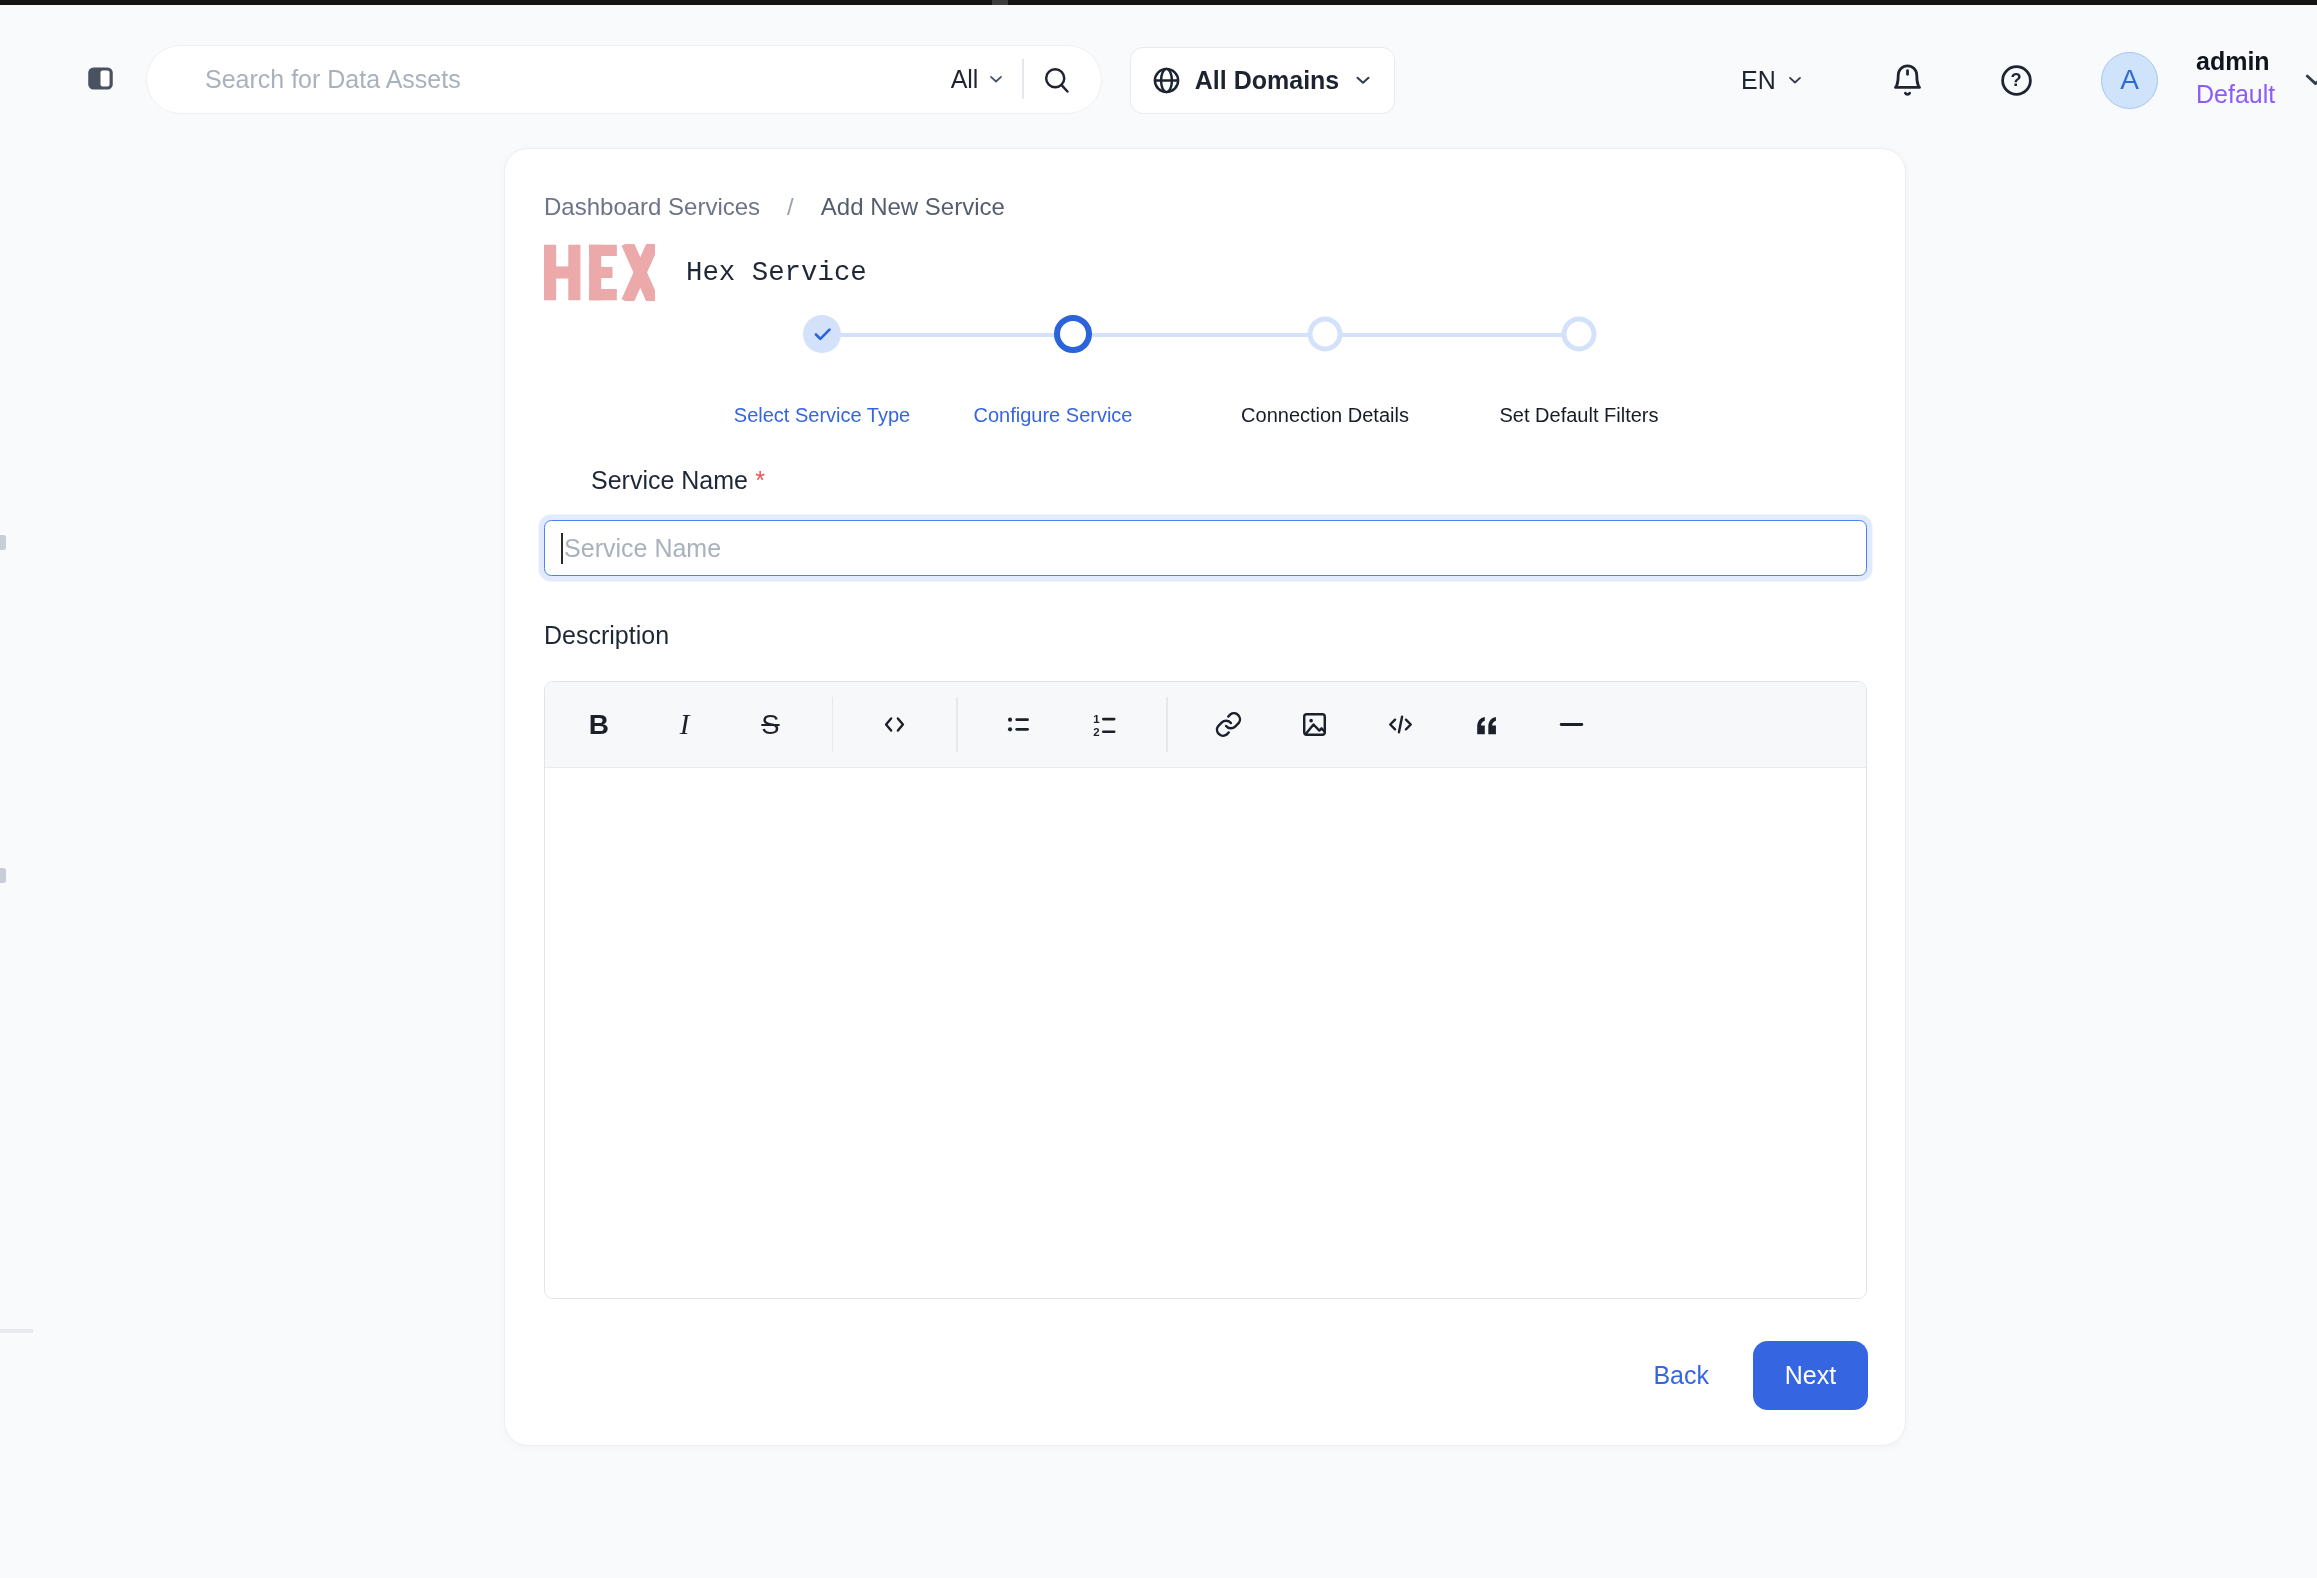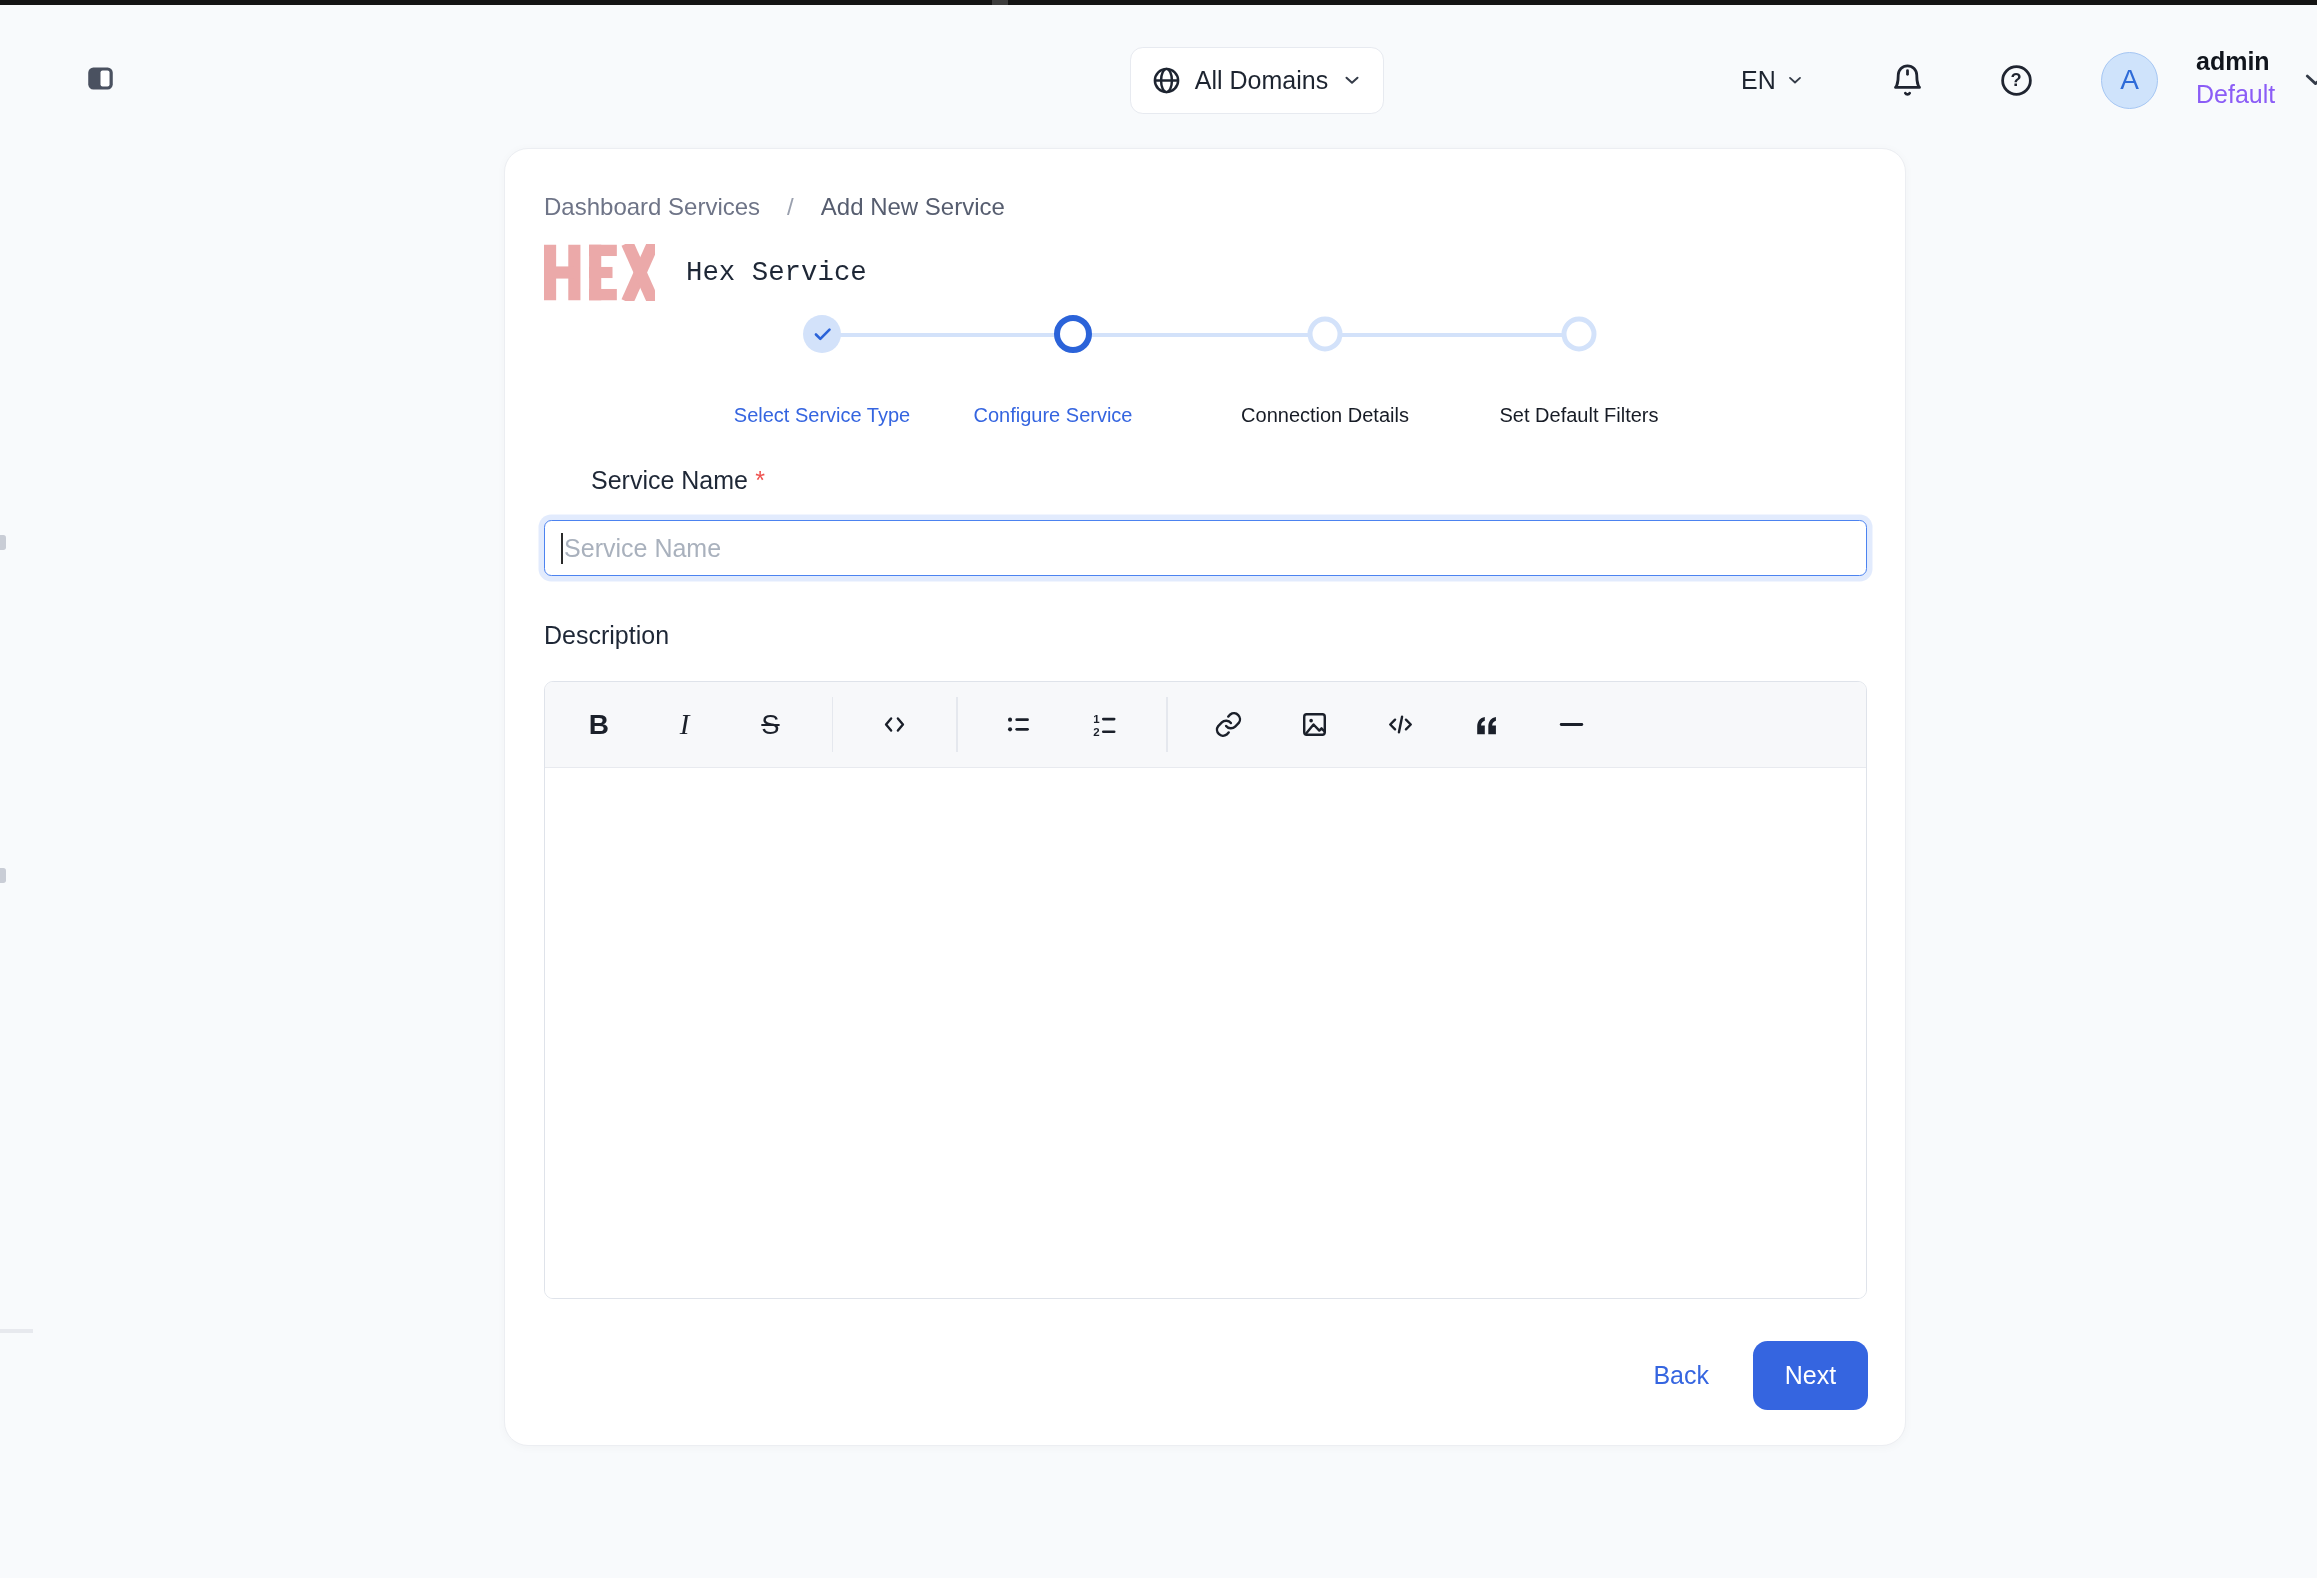--- a/index.html
+++ b/index.html
@@ -31,21 +31,21 @@
   }
   .searchbar input::placeholder { color:#a9b1bd; }
   .search-filter { display:flex; align-items:center; gap:7.3px; color:#1f2430; cursor:pointer; padding:0 12.8px 0 5.5px; background:none; border:none; font:inherit; }
   .search-divider { width:1.8px; height:40px; background:#e4e8ee; margin:0 11px 0 3.7px; }
   .search-submit { background:none; border:none; cursor:pointer; padding:5.5px; display:flex; }
 
   .pill-btn {
     position:absolute; left:1130px; top:42px; height:67px;
     background:#fff; border:1.4px solid #e7eaf0; border-radius:12.8px;
     display:flex; align-items:center; gap:12.8px; padding:12px 20px;
-    font:inherit; font-weight:normal; color:#1d2430; cursor:pointer;
+    font:inherit; font-weight:bold; color:#1d2430; cursor:pointer;
   }
   .lang-switch { position:absolute; left:1741px; top:42px; height:67px; display:flex; align-items:center; gap:9.1px; color:#1d2430; cursor:pointer; background:none; border:none; font:inherit; font-size:25px; }
   .icon-btn { position:absolute; top:42px; height:67px; display:flex; align-items:center; justify-content:center; background:none; border:none; cursor:pointer; color:#1f2430; }
   .icon-btn.bell { left:1884px; width:46px; }
   .icon-btn.help { left:1993px; width:46px; }
   .avatar {
     position:absolute; left:2101px; top:47px; width:57px; height:57px; border-radius:50%;
     background:#cfe3fb; border:1.8px solid #a5c6f3;
     display:flex; align-items:center; justify-content:center;
     color:#2e6bd8; font-size:28px; cursor:pointer;
@@ -134,20 +134,40 @@
 
   <button class="panel-toggle">
     <span>
       <svg width="31" height="31" viewBox="0 0 24 24">
         <rect x="2.5" y="3.5" width="19" height="17" rx="4" fill="#4a5160"></rect>
         <rect x="12" y="5.8" width="7" height="12.4" rx="1.6" fill="#ffffff"></rect>
       </svg>
     </span>
   </button>
 
+  <div class="searchbar">
+    <input type="text" placeholder="Search for Data Assets" style="">
+    <button class="search-filter">
+      <span>All</span>
+      <span>
+        <svg width="20" height="20" viewBox="0 0 24 24" fill="none" stroke="#475467" stroke-width="2.2" stroke-linecap="round" stroke-linejoin="round">
+            <polyline points="6 9.5 12 15 18 9.5"></polyline>
+          </svg>
+      </span>
+    </button>
+    <div class="search-divider"></div>
+    <button class="search-submit">
+      <span>
+        <svg width="31" height="31" viewBox="0 0 24 24" fill="none" stroke="#1f2430" stroke-width="1.9" stroke-linecap="round">
+            <circle cx="11" cy="11" r="7"></circle>
+            <line x1="16.3" y1="16.8" x2="20.5" y2="21.3"></line>
+          </svg>
+      </span>
+    </button>
+  </div>
 
   <button class="pill-btn">
     <span>
       <svg width="31" height="31" viewBox="0 0 24 24" fill="none" stroke="#1d2430" stroke-width="1.9" stroke-linecap="round">
         <circle cx="12" cy="12" r="9"></circle>
           <ellipse cx="12" cy="12" rx="4.2" ry="9"></ellipse>
         <line x1="3.3" y1="12" x2="20.7" y2="12"></line>
       </svg>
     </span>
     <span>All Domains</span>

